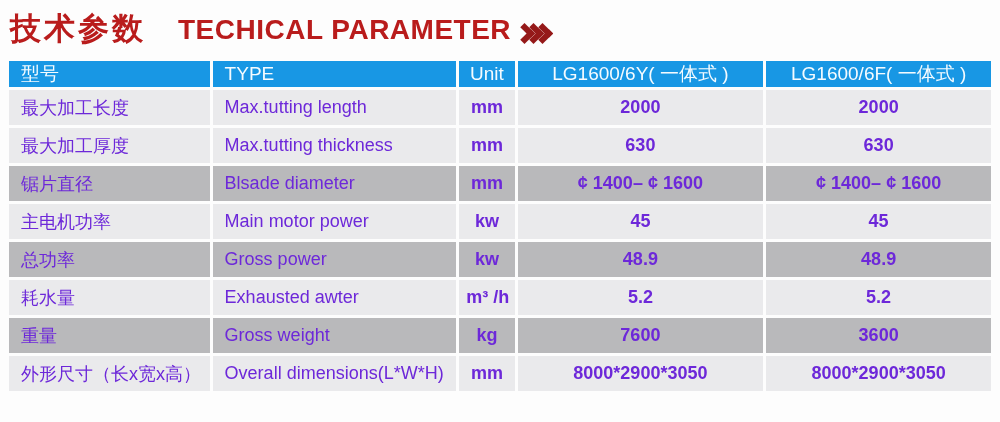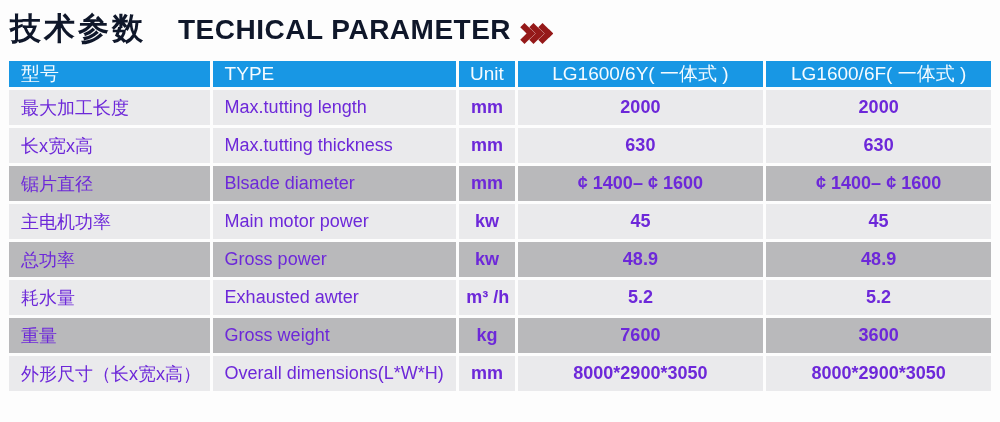--- a/index.html
+++ b/index.html
@@ -10,21 +10,21 @@
     overflow: hidden;
   }
   .page { width: 1000px; height: 422px; position: relative; }
 
   
   .title-bar {
     display: flex;
     align-items: baseline;
     padding: 8px 0 0 10px;
     height: 56px;
-    color: #0f172a;
+    color: #b91c1c;
     white-space: nowrap;
   }
   .title-cn {
     font-size: 31px;
     font-weight: bold;
     letter-spacing: 3px;
   }
   .title-en {
     font-size: 28px;
     font-weight: bold;
@@ -120,21 +120,21 @@
     </thead>
     <tbody>
       <tr class="light">
         <td>最大加工长度</td>
         <td>Max.tutting length</td>
         <td class="center">mm</td>
         <td class="center">2000</td>
         <td class="center">2000</td>
       </tr>
       <tr class="light">
-        <td>长x宽x高</td>
+        <td>最大加工厚度</td>
         <td>Max.tutting thickness</td>
         <td class="center">mm</td>
         <td class="center">630</td>
         <td class="center">630</td>
       </tr>
       <tr class="dark">
         <td>锯片直径</td>
         <td>Blsade diameter</td>
         <td class="center">mm</td>
         <td class="center">¢ 1400– ¢ 1600</td>

